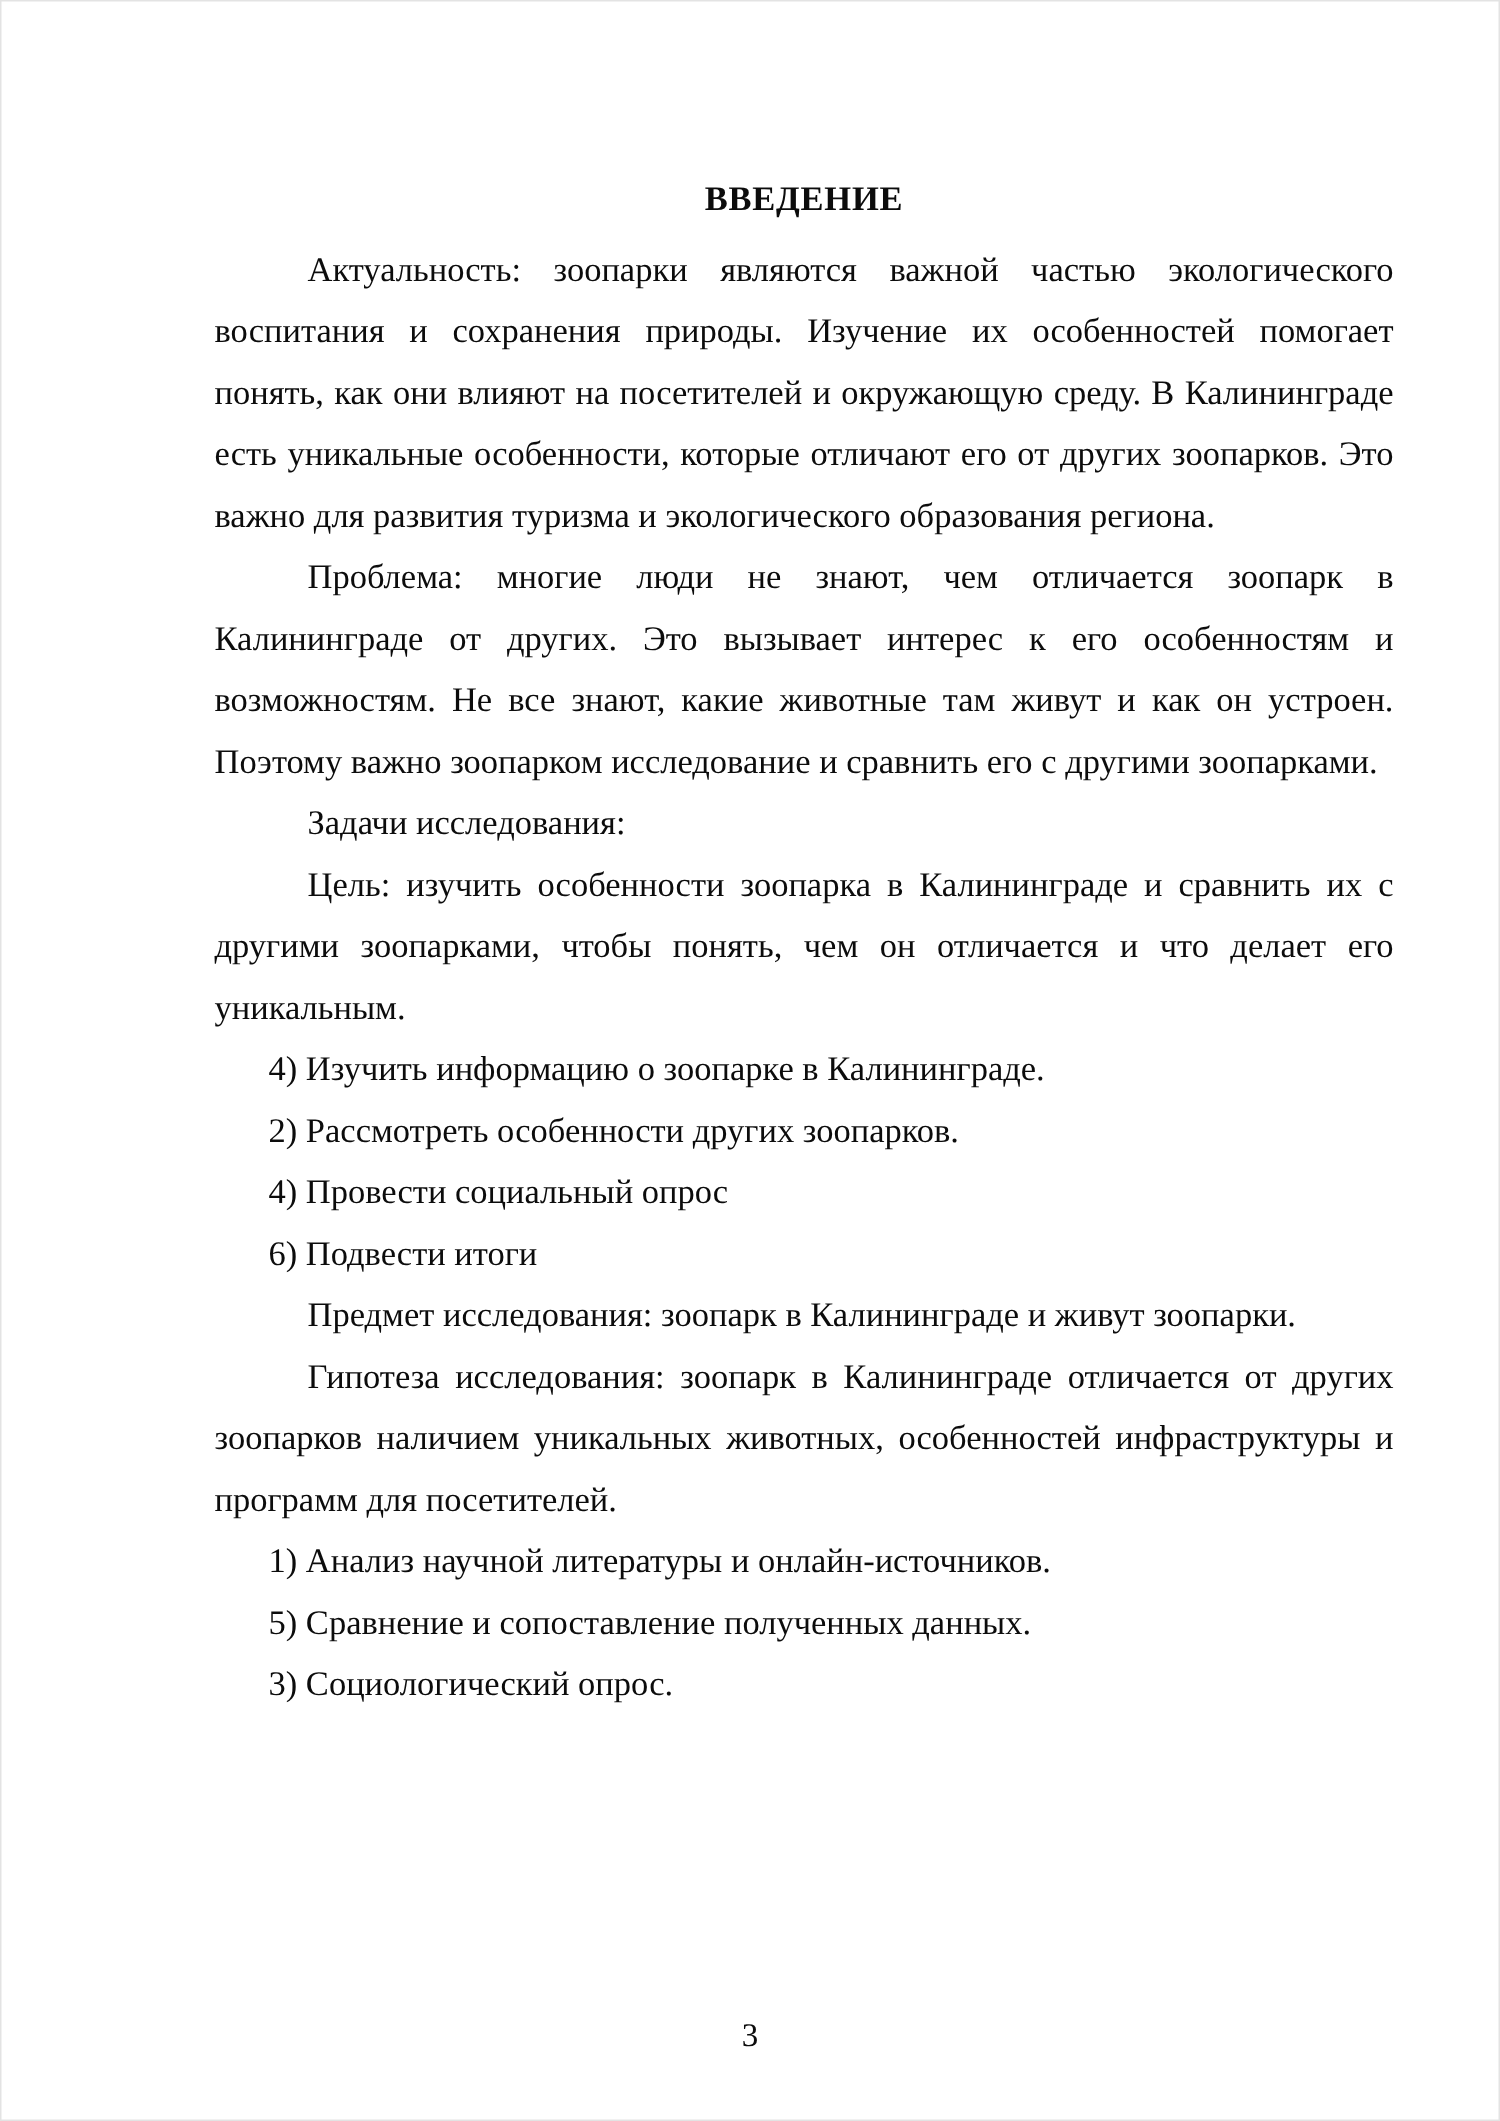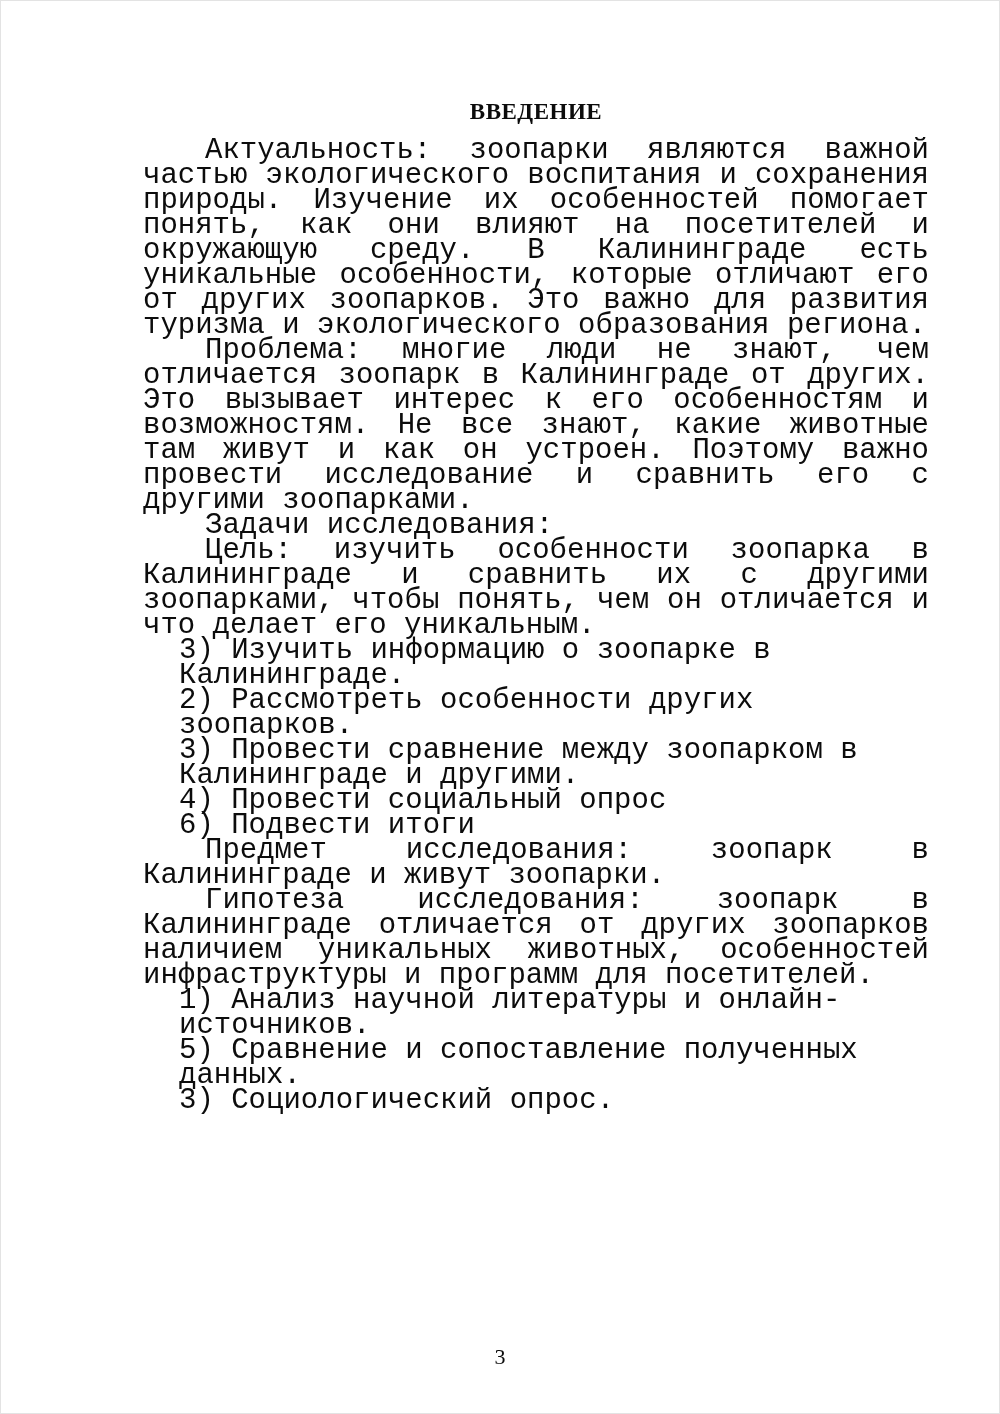--- a/index.html
+++ b/index.html
@@ -15,36 +15,34 @@
     margin: 0 auto;
     background: #ffffff;
     box-sizing: border-box;
     box-shadow: inset 0 0 0 1px #e3e3e3;
     font-family: "Liberation Serif", "DejaVu Serif", serif;
     color: #0c0c0c;
     overflow: hidden;
   }
   .content {
     box-sizing: border-box;
-    padding: 63px 71px 0 143px; 
-    margin-top: 28px;
+    padding: 112px 71px 0 143px; 
   }
   .doc-title {
     margin: 0 0 6px 0;
     font-size: 23px;
     line-height: 41px;
     font-weight: bold;
     text-align: center;
     letter-spacing: 0.5px;
   }
   .content p {
     margin: 0;
-    font-size: 29px;
-    line-height: 25px;
-    font-family: Liberation Mono, monospace;
+    font-size: 23px;
+    line-height: 41px;
   }
   .paragraph {
     text-align: justify;
     text-indent: 62px; 
   }
   .list-item {
     text-align: left;
     padding-left: 36px;
   }
   .page-number {
@@ -58,26 +56,25 @@
   }
 </style>
 </head>
 <body>
 
 <div class="page">
   <div class="content">
     <h1 class="doc-title">ВВЕДЕНИЕ</h1>
     <div>
         <p class="paragraph">Актуальность: зоопарки являются важной частью экологического воспитания и сохранения природы. Изучение их особенностей помогает понять, как они влияют на посетителей и окружающую среду. В Калининграде есть уникальные особенности, которые отличают его от других зоопарков. Это важно для развития туризма и экологического образования региона.</p>
-        <p class="paragraph">Проблема: многие люди не знают, чем отличается зоопарк в Калининграде от других. Это вызывает интерес к его особенностям и возможностям. Не все знают, какие животные там живут и как он устроен. Поэтому важно провести исследование и сравнить его с другими зоопарками.</p>
+        <p class="paragraph">Проблема: многие люди не знают, чем отличается зоопарк в Калининграде от других. Это вызывает интерес к его особенностям и возможностям. Не все знают, какие животные там живут и как он устроен. Поэтому важно зоопарком исследование и сравнить его с другими зоопарками.</p>
         <p class="paragraph">Задачи исследования:</p>
         <p class="paragraph">Цель: изучить особенности зоопарка в Калининграде и сравнить их с другими зоопарками, чтобы понять, чем он отличается и что делает его уникальным.</p>
-        <p class="list-item">3) Изучить информацию о зоопарке в Калининграде.</p>
+        <p class="list-item">4) Изучить информацию о зоопарке в Калининграде.</p>
         <p class="list-item">2) Рассмотреть особенности других зоопарков.</p>
-        <p class="list-item">3) Провести сравнение между зоопарком в Калининграде и другими.</p>
         <p class="list-item">4) Провести социальный опрос</p>
         <p class="list-item">6) Подвести итоги</p>
         <p class="paragraph">Предмет исследования: зоопарк в Калининграде и живут зоопарки.</p>
         <p class="paragraph">Гипотеза исследования: зоопарк в Калининграде отличается от других зоопарков наличием уникальных животных, особенностей инфраструктуры и программ для посетителей.</p>
         <p class="list-item">1) Анализ научной литературы и онлайн-источников.</p>
         <p class="list-item">5) Сравнение и сопоставление полученных данных.</p>
         <p class="list-item">3) Социологический опрос.</p>
       </div>
   </div>
   <div class="page-number">3</div>

